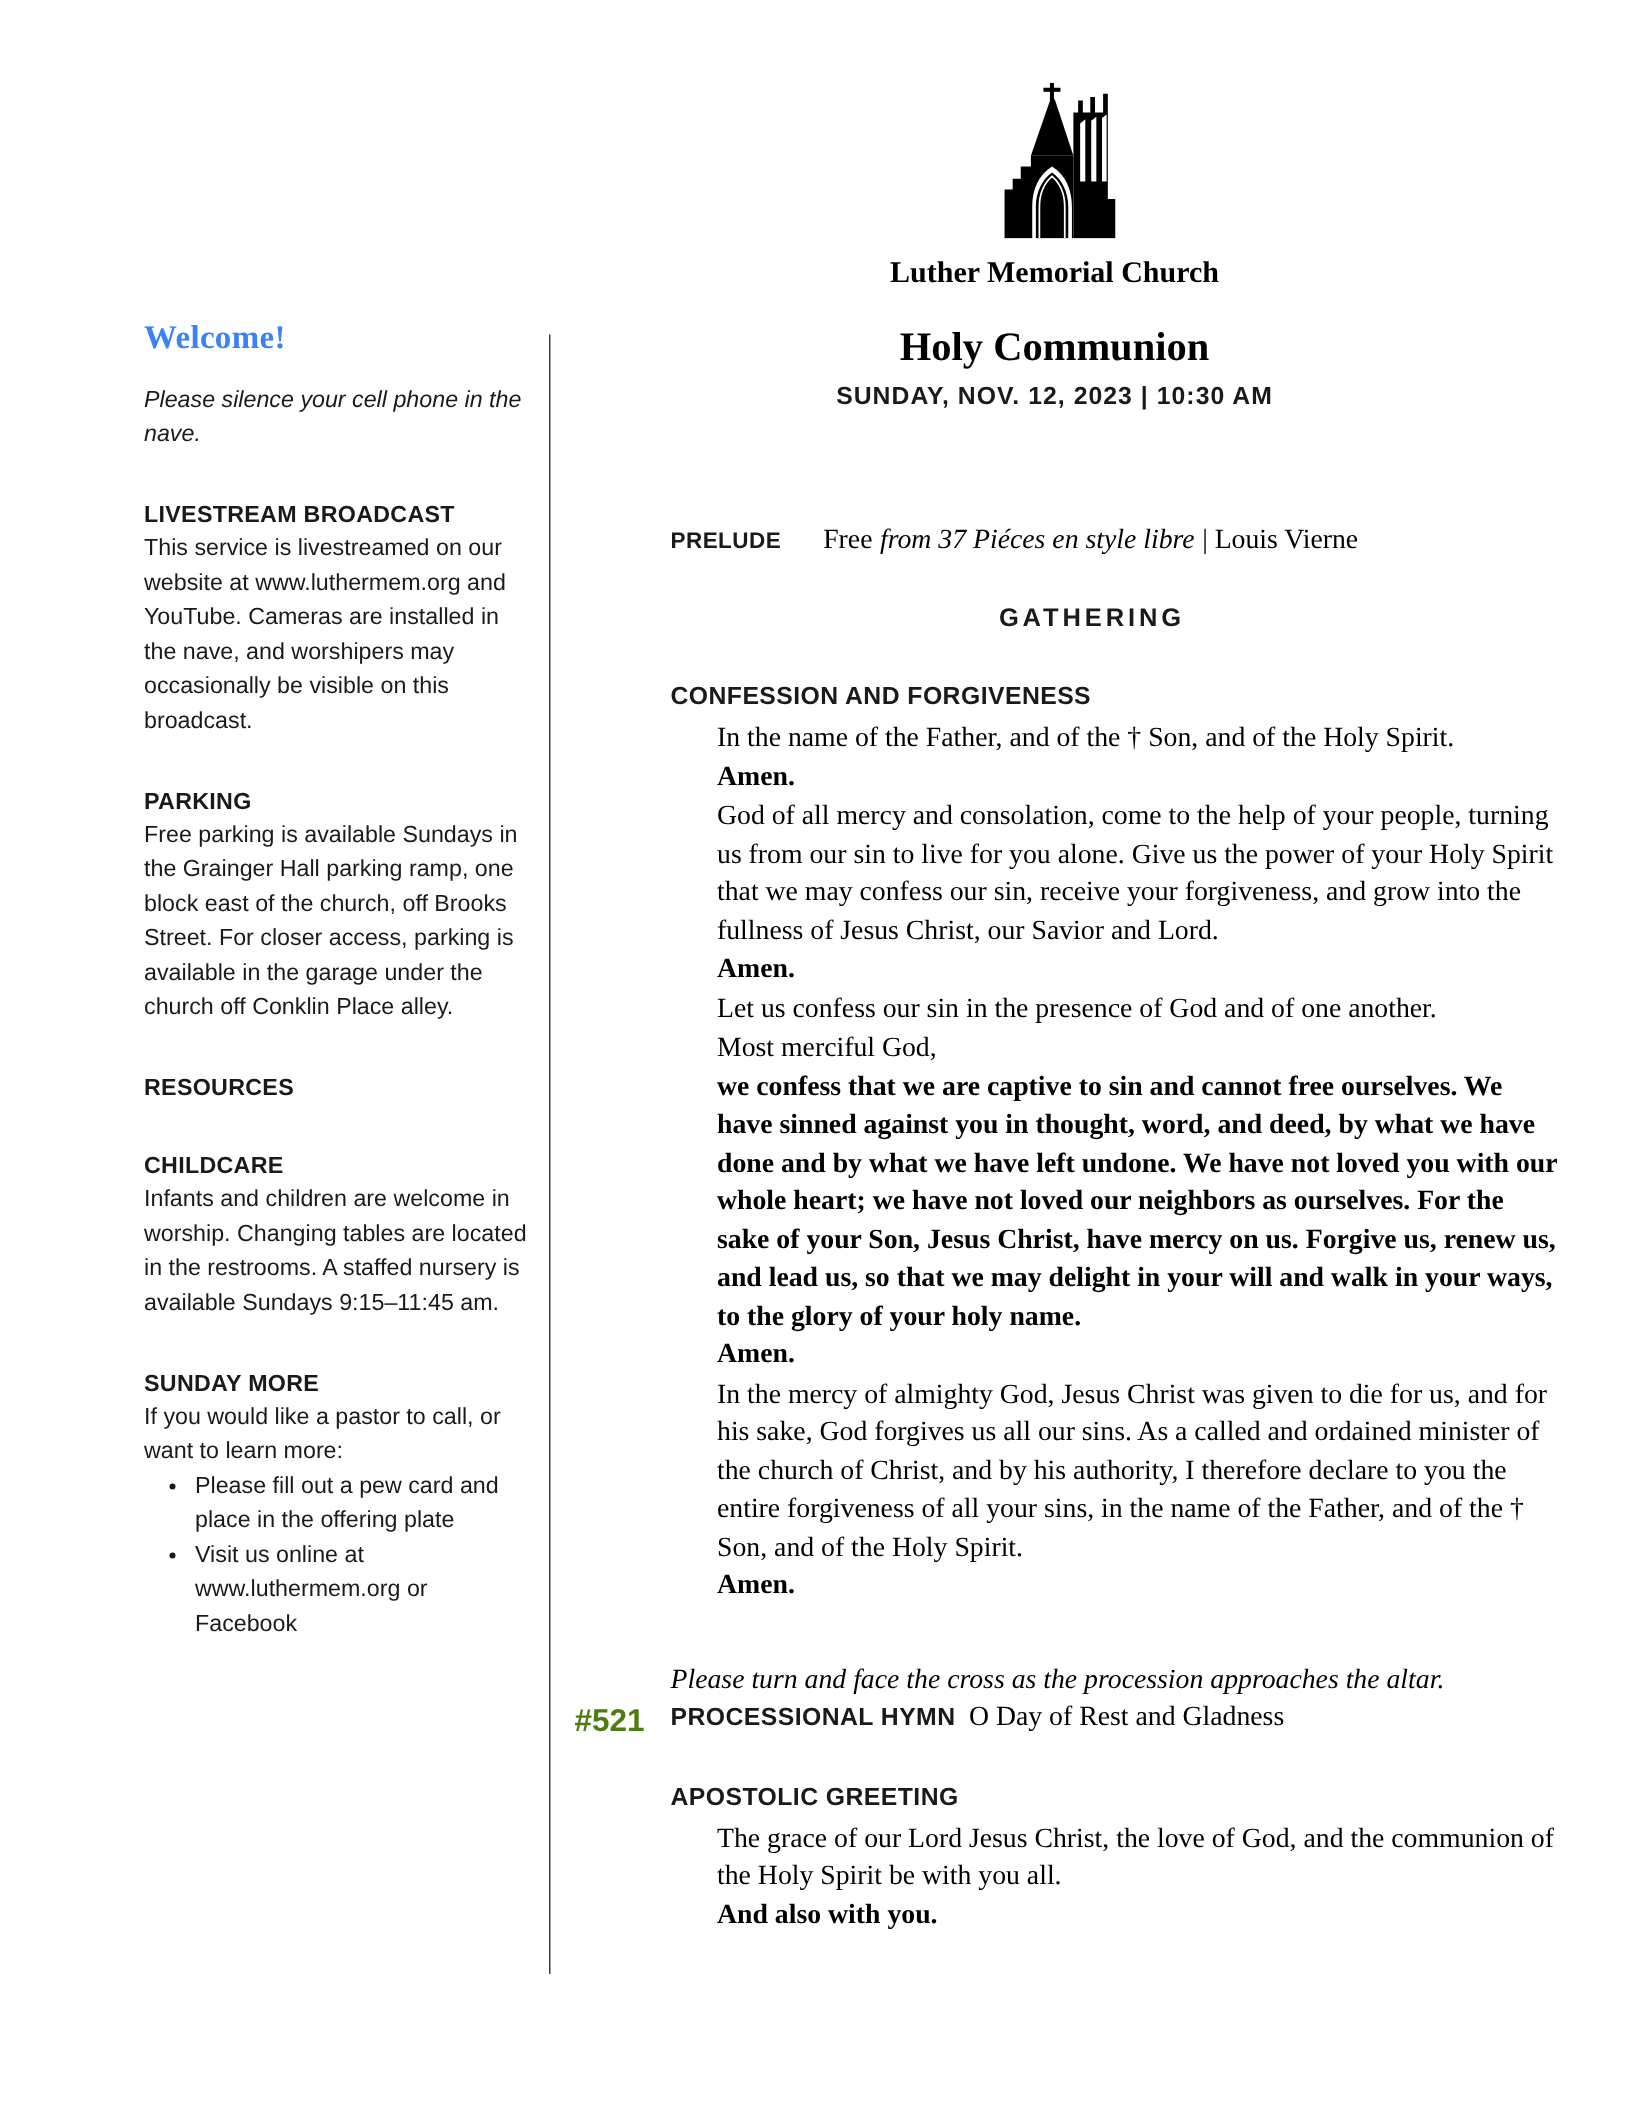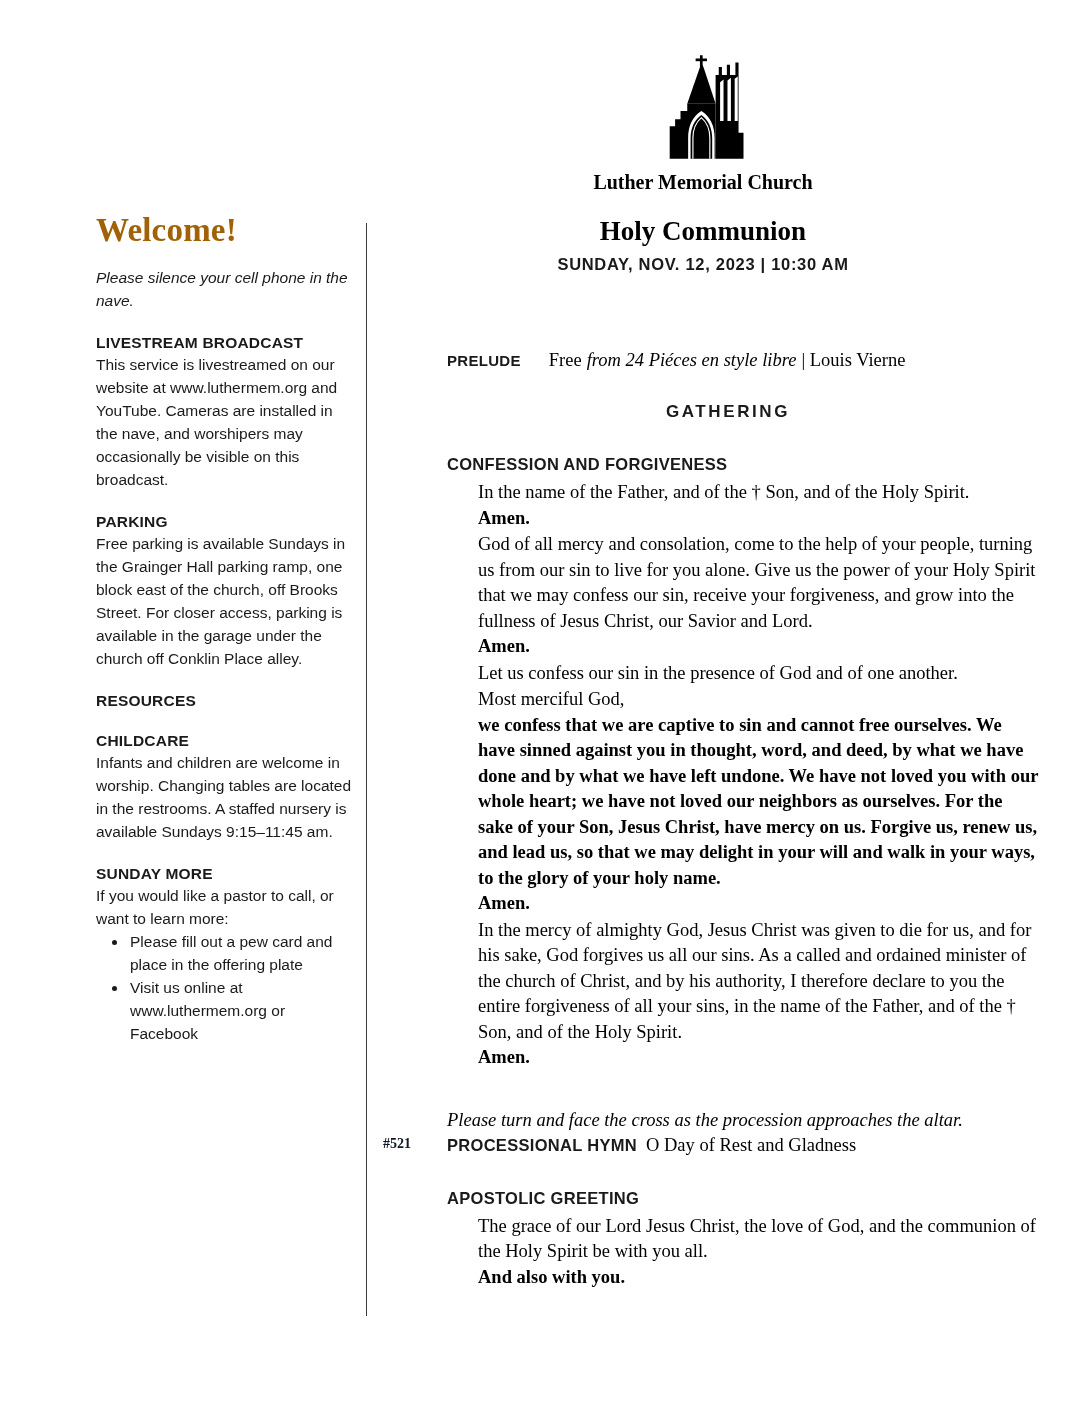--- a/index.html
+++ b/index.html
@@ -53,31 +53,31 @@
   
   .sidebar {
     position: absolute;
     left: 96px;
     top: 212px;
     width: 256px;
   }
   .welcome {
     font-family: "Liberation Serif", serif;
     font-weight: 700;
-    font-size: 33px;
-    color: #a16207;
+    font-size: 22px;
+    color: #3b82f6;
     letter-spacing: 0.2px;
   }
   .silence-note {
     font-style: italic;
     font-size: 15.5px;
     line-height: 23px;
     margin-top: 17px;
   }
-  .sb-section { margin-top: 22px; }
+  .sb-section { margin-top: 34px; }
   .sb-heading {
     font-weight: 700;
     font-size: 15.5px;
     letter-spacing: 0.2px;
   }
   .sb-body {
     font-size: 15.5px;
     line-height: 23px;
     margin-top: 1px;
   }
@@ -158,24 +158,24 @@
     position: relative;
     margin-top: 4px;
     font-family: "Liberation Serif", serif;
     font-size: 18.5px;
     color: #000;
   }
   .hymn-number {
     position: absolute;
     left: -64px;
     top: 1px;
-    font-family: Liberation Serif, serif;
-    font-weight: 700;
-    font-size: 14px;
-    color: #0f172a;
+    font-family: Liberation Sans, sans-serif;
+    font-weight: 700;
+    font-size: 21px;
+    color: #4d7c0f;
   }
   .hymn-label {
     font-family: "Liberation Sans", sans-serif;
     font-weight: 700;
     font-size: 16.5px;
     letter-spacing: 0.3px;
     color: #1a1a1a;
     margin-right: 9px;
   }
 </style>
@@ -233,21 +233,21 @@
         <li>Visit us online at www.luthermem.org or Facebook</li>
       </ul>
     </div>
   </div>
 
   <div class="divider"></div>
 
   <div class="main">
 
     <div class="prelude-line">
-      <span class="prelude-label">PRELUDE</span><span class="prelude-piece">Free</span><span class="prelude-source">from 24 Piéces en style libre</span><span>| Louis Vierne</span>
+      <span class="prelude-label">PRELUDE</span><span class="prelude-piece">Free</span><span class="prelude-source">from 37 Piéces en style libre</span><span>| Louis Vierne</span>
     </div>
 
     <div class="gathering">GATHERING</div>
 
     <div class="section-heading">CONFESSION AND FORGIVENESS</div>
     <div class="liturgy">
       <p class="first">In the name of the Father, and of the † Son, and of the Holy Spirit.</p>
       <p class="response">Amen.</p>
       <p class="para">God of all mercy and consolation, come to the help of your people, turning us from our sin to live for you alone. Give us the power of your Holy Spirit that we may confess our sin, receive your forgiveness, and grow into the fullness of Jesus Christ, our Savior and Lord.</p>
       <p class="response">Amen.</p>

